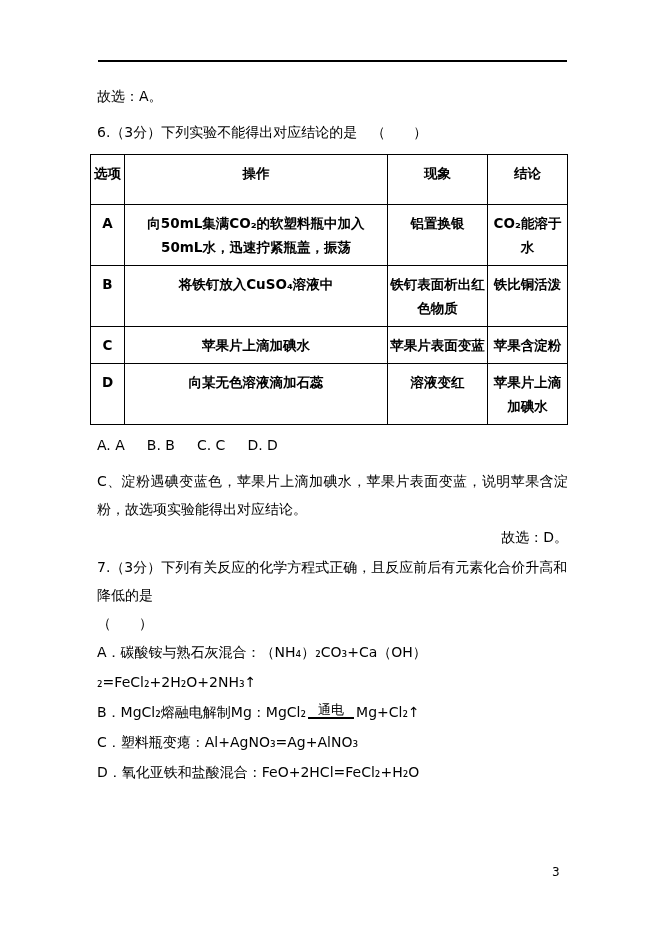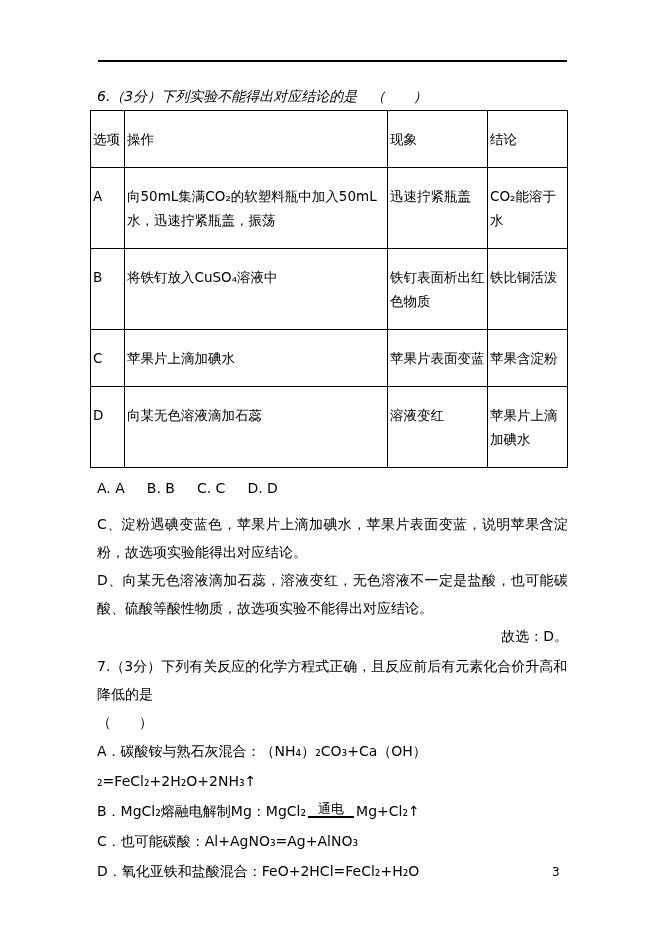--- a/index.html
+++ b/index.html
@@ -19,40 +19,40 @@
   }
   .content {
     position: absolute;
     left: 97px; top: 82px;
     width: 471px;
     font-size: 14px;
     line-height: 28px;
   }
   .line { margin: 0; }
   .prev-answer { margin-bottom: 8px; }
-  .q-stem { margin-bottom: 0; font-style: italic; }
+  .q-stem { margin-bottom: 8px; }
   table.exp-table {
     border-collapse: collapse;
     table-layout: fixed;
     width: 477px;
     margin-left: -7px;
     margin-bottom: 6px;
     font-size: 13.5px;
   }
   table.exp-table col.c1 { width: 34px; }
   table.exp-table col.c2 { width: 263px; }
   table.exp-table col.c3 { width: 100px; }
   table.exp-table col.c4 { width: 80px; }
   table.exp-table th, table.exp-table td {
     border: 1.5px solid #000;
-    font-weight: normal;
-    text-align: left;
+    font-weight: bold;
+    text-align: center;
     vertical-align: top;
     line-height: 24px;
-    padding: 16px 2px;
+    padding: 6px 2px;
   }
   table.exp-table tr.tall th, table.exp-table tr.tall td { height: 50px; }
   table.exp-table tr.short td { height: 26px; }
   .choices {
     display: flex;
     gap: 22px;
     margin-bottom: 8px;
   }
   .sol { text-align: justify; line-height: 28px; }
   .answer { margin-bottom: 2px; text-align: right; }
@@ -74,41 +74,42 @@
     line-height: 16px;
   }
 </style>
 </head>
 <body>
 
 <div class="page">
   <div class="header-rule"></div>
 
   <div class="content">
+    <p class="line prev-answer">故选：A。</p>
 
     <p class="line q-stem">6.（3分）下列实验不能得出对应结论的是　（　　）</p>
 
     <table class="exp-table">
       <colgroup>
           <col class="c1">
           <col class="c2">
           <col class="c3">
           <col class="c4">
         </colgroup>
       <tbody>
           <tr class="tall">
         <th>选项</th>
         <th>操作</th>
         <th>现象</th>
         <th>结论</th>
       </tr>
       <tr class="tall">
         <td>A</td>
         <td>向50mL集满CO₂的软塑料瓶中加入50mL水，迅速拧紧瓶盖，振荡</td>
-        <td>迅速拧紧瓶盖</td>
+        <td>铝置换银</td>
         <td>CO₂能溶于水</td>
       </tr>
       <tr class="tall">
         <td>B</td>
         <td>将铁钉放入CuSO₄溶液中</td>
         <td>铁钉表面析出红色物质</td>
         <td>铁比铜活泼</td>
       </tr>
       <tr class="short">
         <td>C</td>
@@ -126,27 +127,26 @@
       </table>
 
     <div class="choices">
       <span>A. A</span>
       <span>B. B</span>
       <span>C. C</span>
       <span>D. D</span>
     </div>
 
     <p class="line sol">C、淀粉遇碘变蓝色，苹果片上滴加碘水，苹果片表面变蓝，说明苹果含淀粉，故选项实验能得出对应结论。</p>
-    <p class="line sol">D、向某无色溶液滴加石蕊，溶液变红，无色溶液不一定是盐酸，也可能碳酸、硫酸等酸性物质，故选项实验不能得出对应结论。</p>
     <p class="line answer">故选：D。</p>
 
     <p class="line">7.（3分）下列有关反应的化学方程式正确，且反应前后有元素化合价升高和降低的是</p>
     <p class="line">（　　）</p>
 
     <p class="line opt">A．碳酸铵与熟石灰混合：（NH₄）₂CO₃+Ca（OH）₂=FeCl₂+2H₂O+2NH₃↑</p>
     <p class="line opt"><span>B．MgCl₂熔融电解制Mg：MgCl₂</span><span class="cond-wrap"><span>通电</span></span><span>Mg+Cl₂↑</span></p>
-    <p class="line opt">C．也可能碳酸：Al+AgNO₃=Ag+AlNO₃</p>
+    <p class="line opt">C．塑料瓶变瘪：Al+AgNO₃=Ag+AlNO₃</p>
     <p class="line opt">D．氧化亚铁和盐酸混合：FeO+2HCl=FeCl₂+H₂O</p>
 
   </div>
 
   <div class="page-number">3</div>
 </div>
 
 </body></html>

